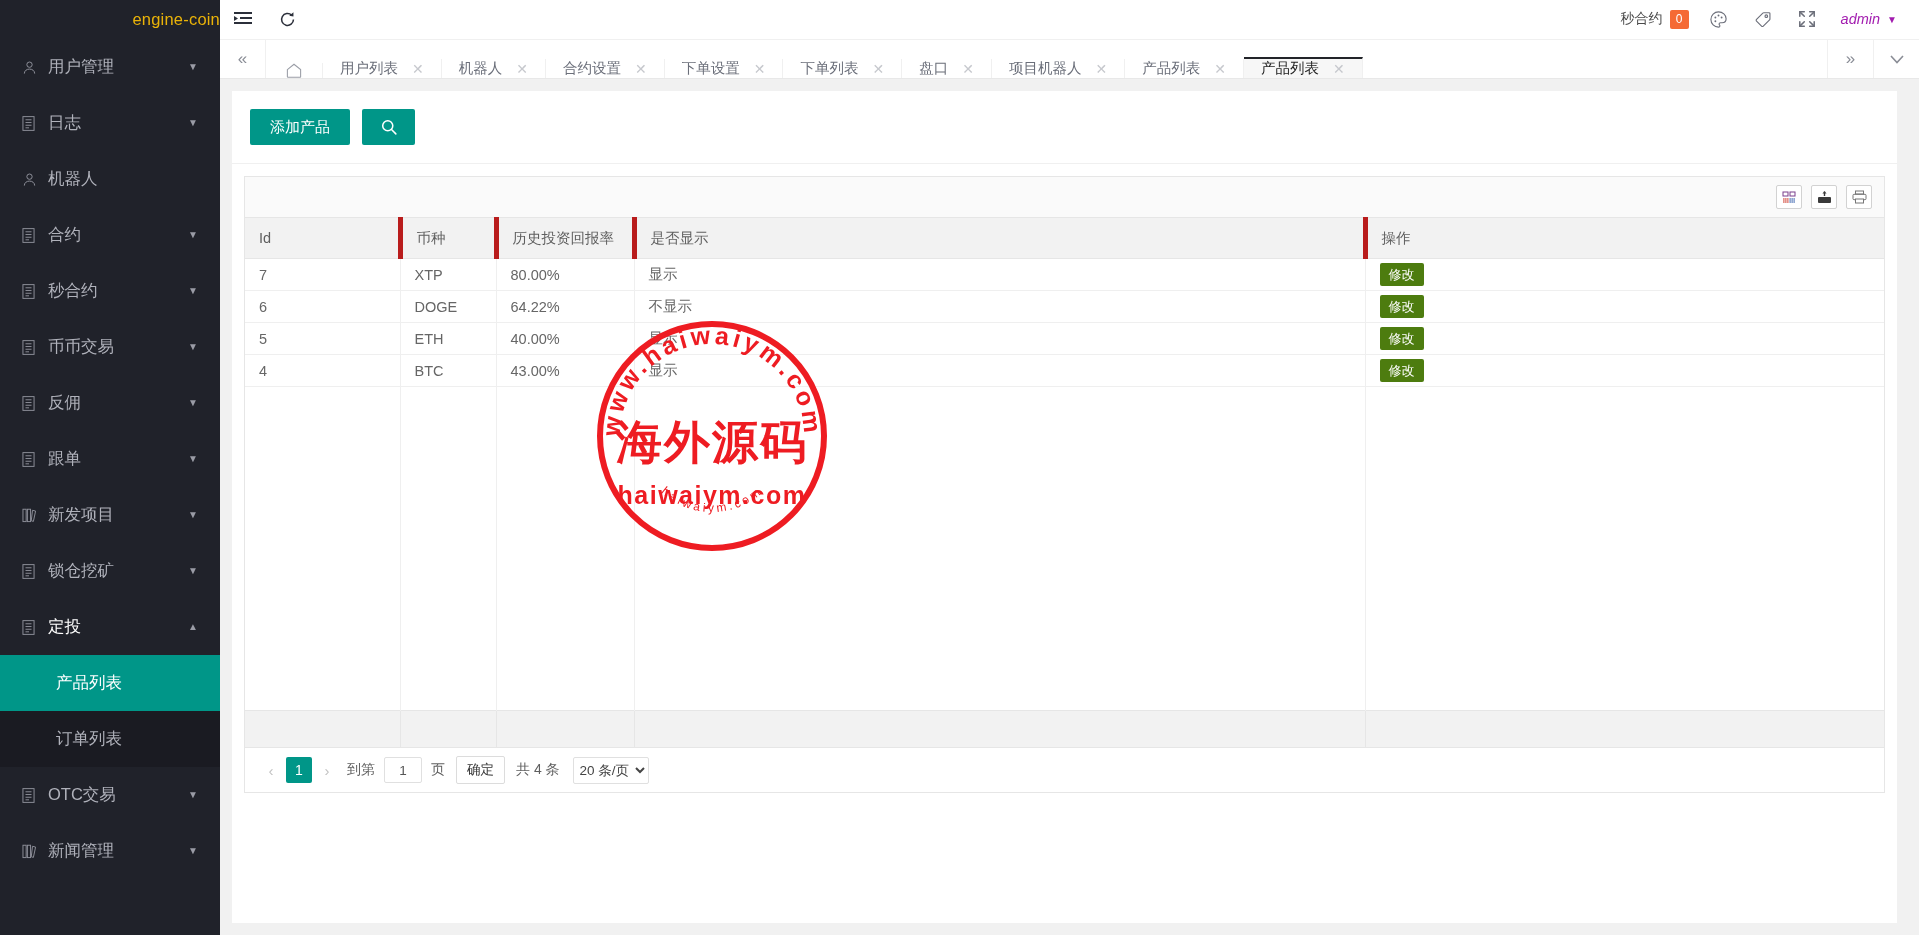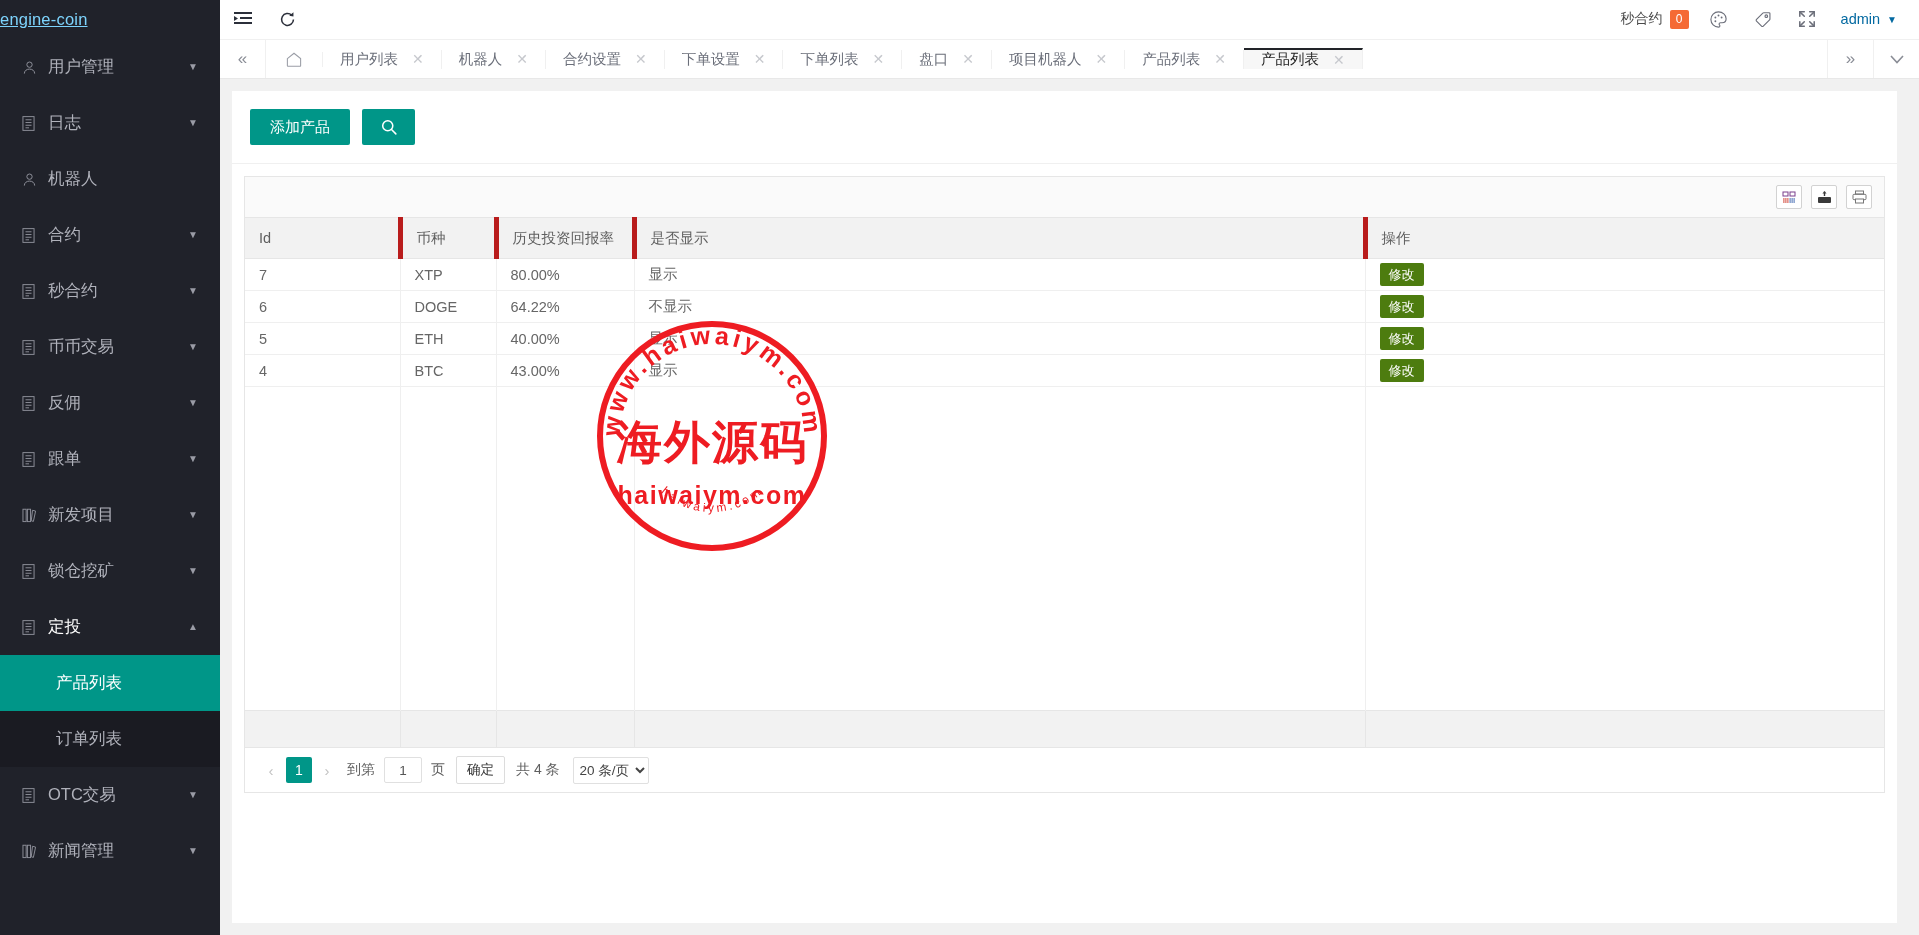--- a/index.html
+++ b/index.html
@@ -13,26 +13,25 @@
 
   
   #sidebar {
     position: absolute; left: 0; top: 0;
     width: 220px; height: 935px;
     background: #20222a;
     overflow: hidden;
   }
   #brand {
     height: 39px; line-height: 39px;
-    text-align: left;
-    color: #7dd3fc;
+    text-align: right;
+    color: #eab308;
     font-size: 16.5px;
     letter-spacing: .2px;
     background: #20222a;
-    text-decoration: underline;
   }
   .nav-item {
     position: relative;
     height: 56px;
     display: flex; align-items: center;
     padding-left: 22px;
     color: #b0b2bb;
     font-size: 16.5px;
     cursor: pointer;
     user-select: none;
@@ -93,23 +92,24 @@
     min-width: 19px; height: 19px;
     line-height: 19px;
     text-align: center;
     border-radius: 2px;
     margin-left: 7px;
     padding: 0 4px;
   }
   .hdr-right .hdr-icon { width: 44px; color: #6c6f7a; }
   .hdr-user {
     display: flex; align-items: center;
-    font-size: 14.5px; color: #0369a1;
+    font-size: 14.5px; color: #a21caf;
     padding-left: 12px; padding-right: 4px;
     cursor: pointer;
+    font-style: italic;
   }
   .hdr-user .caret { margin-left: 7px; font-size: 10px; }
 
   
   #tabbar {
     position: absolute; left: 220px; top: 39px;
     width: 1699px; height: 40px;
     background: #ffffff;
     border-top: 1px solid #f0f0f0;
     border-bottom: 1px solid #e8e8e8;
@@ -119,21 +119,21 @@
     width: 46px;
     display: flex; align-items: center; justify-content: center;
     color: #8a8d96;
     font-size: 17px;
     border-right: 1px solid #f0f0f0;
     cursor: pointer;
   }
   .tab-ctrl.right { border-right: none; border-left: 1px solid #f0f0f0; }
   #tabs-scroll {
     flex: 1 1 auto;
-    display: flex; align-items: center;
+    display: flex; align-items: flex-end;
     overflow: hidden;
   }
   .tab {
     display: flex; align-items: center;
     padding: 0 17px;
     border-right: 1px solid #f0f0f0;
     font-size: 14.5px;
     color: #6b6f7a;
     white-space: nowrap;
     cursor: pointer;

